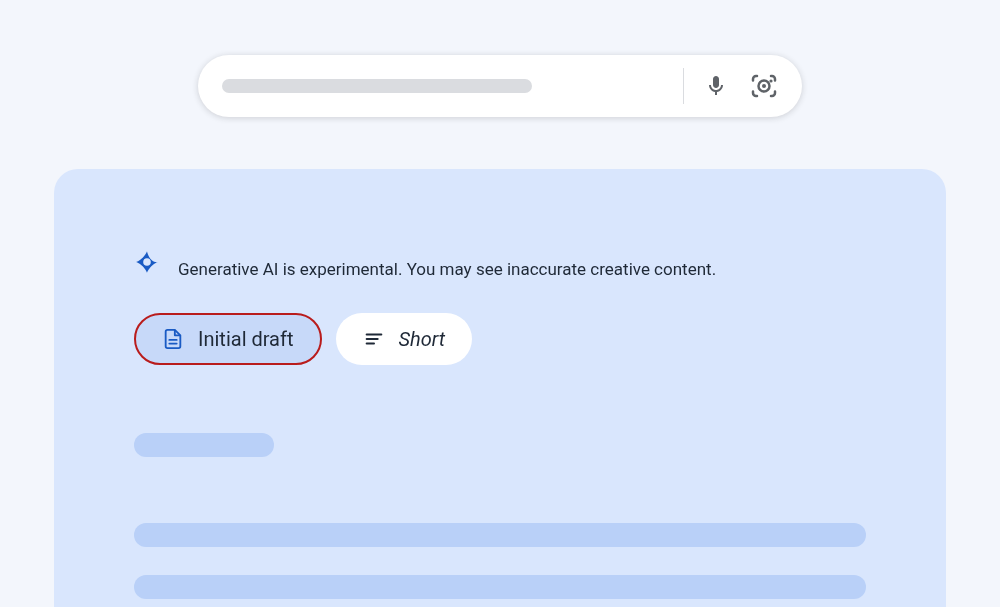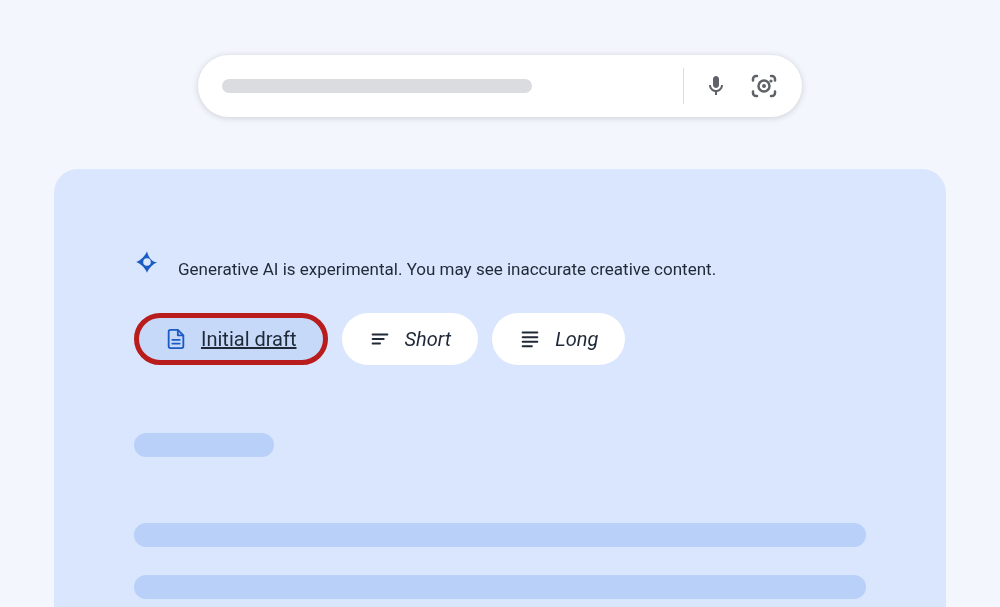--- a/index.html
+++ b/index.html
@@ -101,22 +101,21 @@
       height: 52px;
       border-radius: 26px;
       font-size: 20px;
       color: #1f2937;
       cursor: pointer;
       border: 1px solid transparent;
     }
     
     .chip.active {
       background: #c7d9f9;
-      border: 5px solid #b91c1c;
-      text-decoration: underline;
+      border: 2px solid #b91c1c;
     }
     
     .chip.inactive {
       background: white;
       font-style: italic;
     }
     
     .chip-icon {
       display: flex;
       align-items: center;
@@ -205,31 +204,20 @@
       <span class="chip-icon">
         <svg width="22" height="22" viewBox="0 0 24 24">
           <line x1="4" y1="7" x2="20" y2="7" stroke="#1f2937" stroke-width="2.2" stroke-linecap="round"></line>
           <line x1="4" y1="12" x2="16" y2="12" stroke="#1f2937" stroke-width="2.2" stroke-linecap="round"></line>
           <line x1="4" y1="17" x2="12" y2="17" stroke="#1f2937" stroke-width="2.2" stroke-linecap="round"></line>
         </svg>
       </span>
       <span>Short</span>
     </div>
 
-    <div class="chip inactive">
-      <span class="chip-icon">
-        <svg width="22" height="22" viewBox="0 0 24 24">
-          <line x1="4" y1="5" x2="20" y2="5" stroke="#1f2937" stroke-width="2.2" stroke-linecap="round"></line>
-          <line x1="4" y1="10" x2="20" y2="10" stroke="#1f2937" stroke-width="2.2" stroke-linecap="round"></line>
-          <line x1="4" y1="15" x2="20" y2="15" stroke="#1f2937" stroke-width="2.2" stroke-linecap="round"></line>
-          <line x1="4" y1="20" x2="14" y2="20" stroke="#1f2937" stroke-width="2.2" stroke-linecap="round"></line>
-        </svg>
-      </span>
-      <span>Long</span>
-    </div>
 
   </div>
 
   <div class="placeholder-lines">
     <div class="placeholder-line short"></div>
     <div class="placeholder-gap"></div>
     <div class="placeholder-line full"></div>
     <div class="placeholder-line full"></div>
 
   </div>

